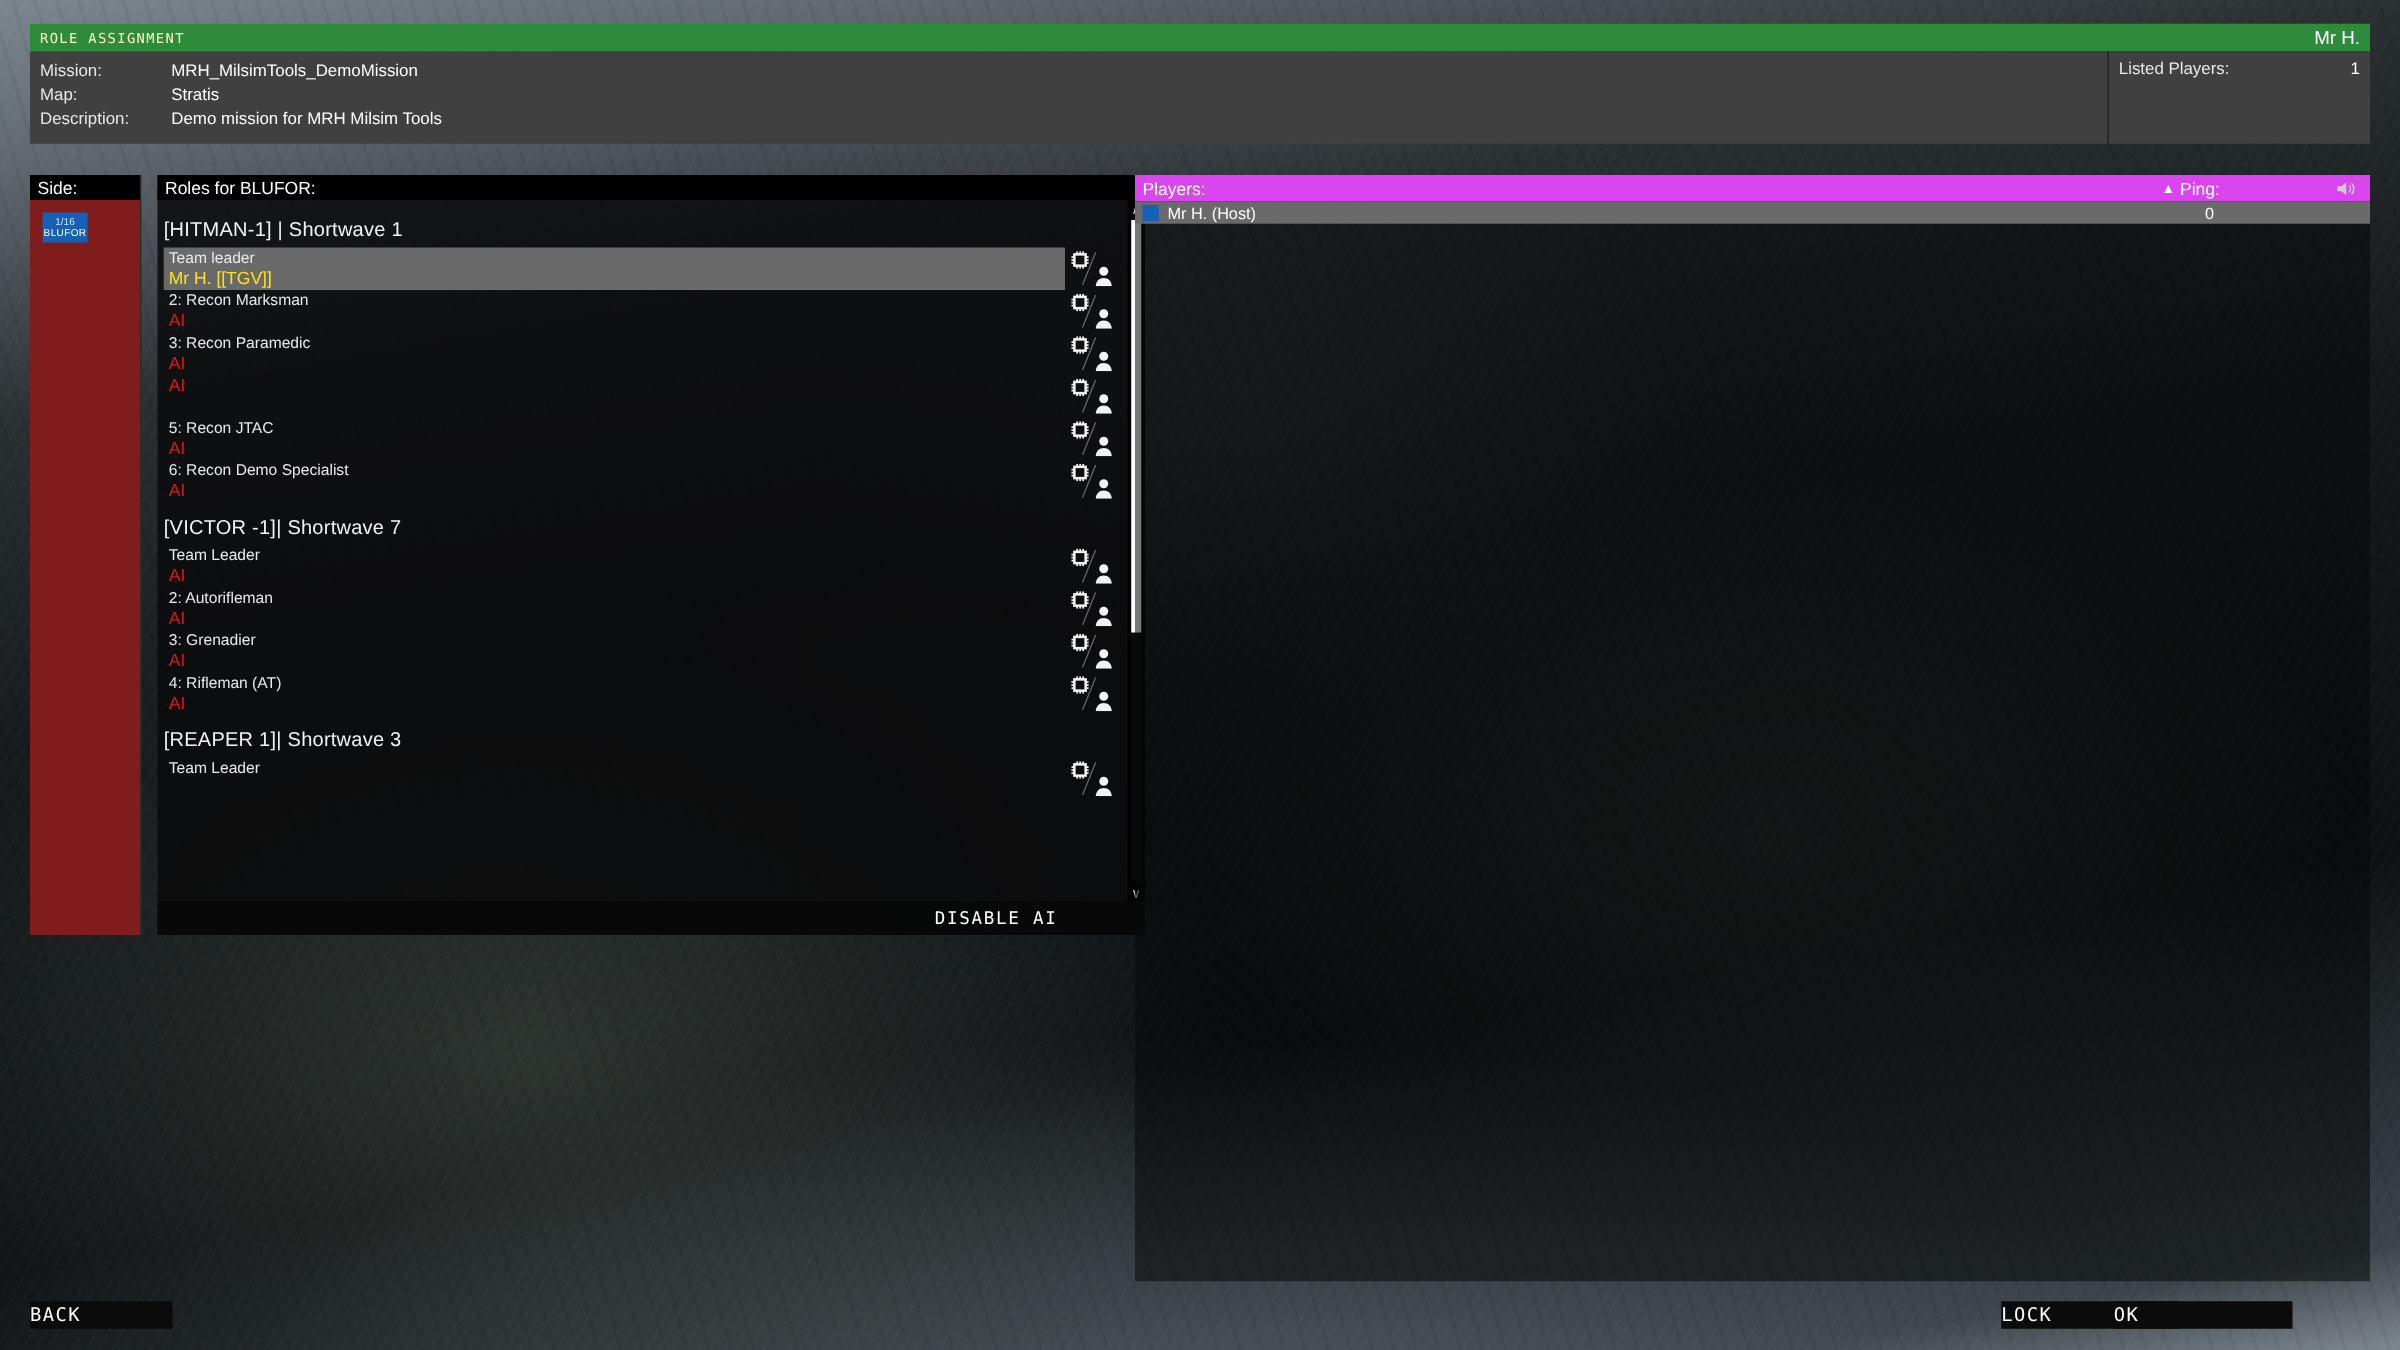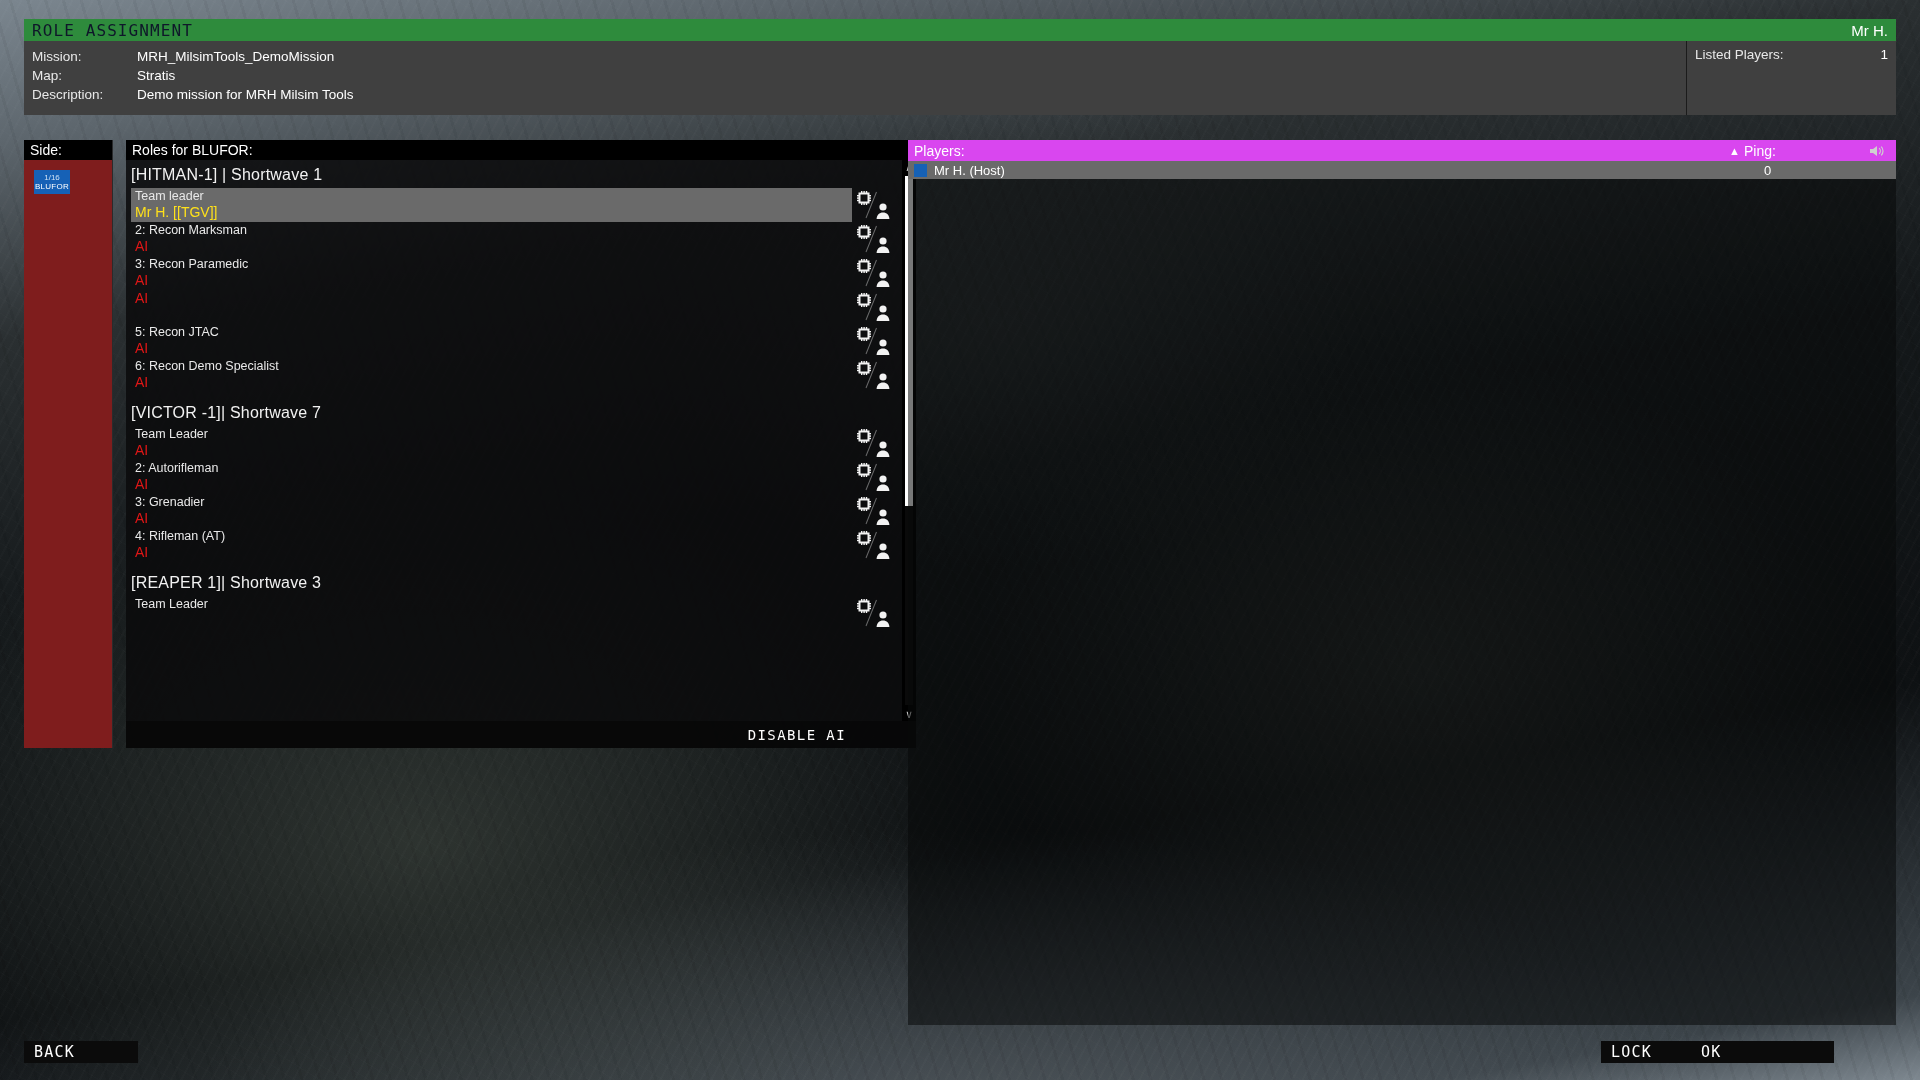--- a/index.html
+++ b/index.html
@@ -34,21 +34,21 @@
   .frame { position: absolute; inset: 0; }
 
   
   #titlebar {
     position: absolute; left: 24px; top: 19px; width: 1872px; height: 22px;
     background: #2e8b3c;
     display: flex; align-items: center; justify-content: space-between;
     padding: 0 8px;
   }
   #titlebar .t {
-    color: #0f172a; font-size: 16px; letter-spacing: 1.1px;
+    color: #fef9c3; font-size: 11px; letter-spacing: 1.1px;
     font-family: "DejaVu Sans Mono", monospace; font-weight: 400;
   }
   #titlebar .u { color: #ffffff; font-size: 15px; }
 
   
   #infostrip {
     position: absolute; left: 24px; top: 41px; width: 1872px; height: 74px;
     background: #404040;
     display: flex;
   }
@@ -93,20 +93,21 @@
     height: 20px; background: #000000;
     color: #ffffff; font-size: 14px; padding-left: 6px; line-height: 20px;
   }
   #roles-scrollwrap {
     position: absolute; left: 0; top: 20px; right: 0; bottom: 27px;
     display: flex;
   }
   #roles-list {
     position: relative;
     flex: 1 1 auto; overflow: hidden;
+    padding-top: 10px;
   }
   .group-title {
     color: #f2f2f2; font-size: 16px; margin: 12px 0 4px 5px;
     letter-spacing: .2px;
   }
   .group-title.first { margin-top: 6px; }
 
   .role-row {
     position: relative;
     margin-left: 5px; margin-right: 50px;
@@ -195,21 +196,21 @@
   .player-row .pname { flex: 1 1 auto; color: #ffffff; font-size: 13px; }
   .player-row .pping { width: 126px; color: #ffffff; font-size: 13px; }
 
   
   .btn {
     position: absolute; height: 22px;
     background: #0b0b0b; color: #ffffff;
     font-family: "DejaVu Sans Mono", monospace;
     font-size: 15px; letter-spacing: 1.2px;
     display: flex; align-items: center;
-    padding-left: 10px; cursor: pointer;
+    cursor: pointer;
   }
   #btn-back { left: 24px;   bottom: 17px; width: 114px; }
   #btn-lock { left: 1601px; bottom: 17px; width: 143px; }
   #btn-ok   { left: 1691px; bottom: 17px; width: 143px; }
 </style>
 </head>
 <body>
 
 <div id="bg"></div>
 

